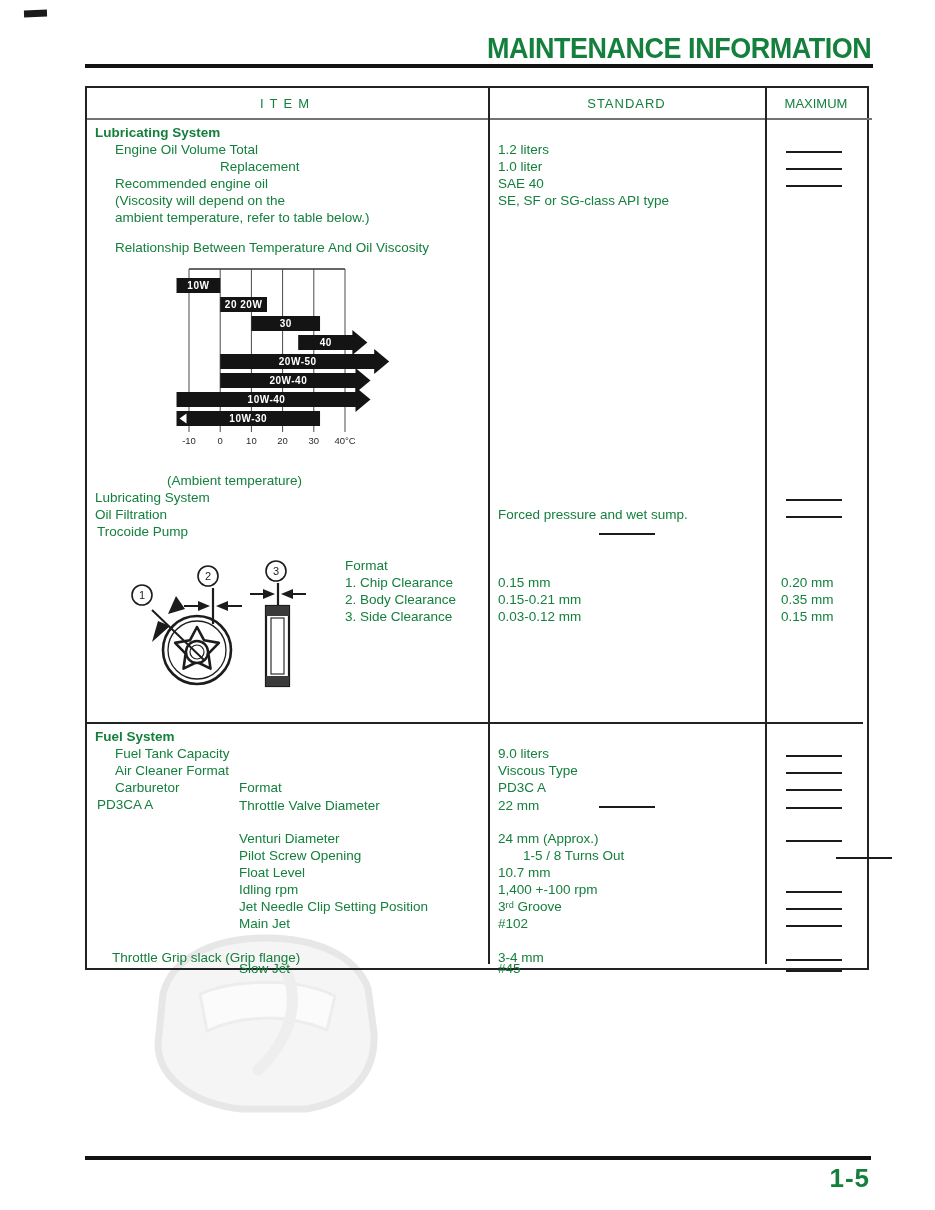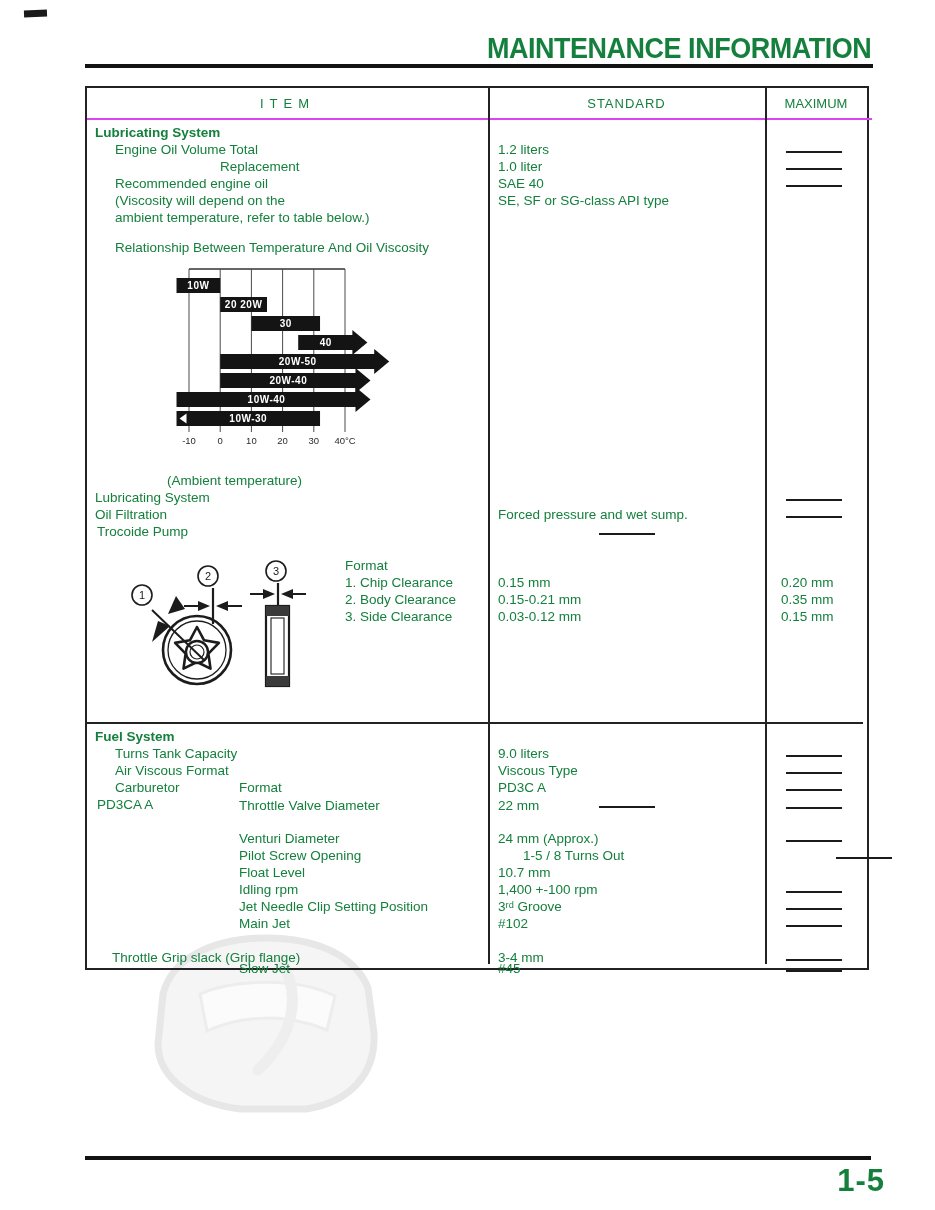--- a/index.html
+++ b/index.html
@@ -3,21 +3,21 @@
 <meta charset="utf-8">
 <style>
   html,body{margin:0;padding:0;background:#9a9a9a;}
   .page{position:relative;width:935px;height:1210px;margin:0 auto;background:#ffffff;
         font-family:"Liberation Sans",sans-serif;color:#15803d;overflow:hidden;}
   .speck{position:absolute;left:24px;top:10px;width:23px;height:7px;background:#1a1a1a;transform:rotate(-2deg);}
   .title{position:absolute;top:32px;right:64px;font-size:29px;font-weight:bold;letter-spacing:-.5px;
          transform:scaleX(.93);transform-origin:100% 50%;white-space:nowrap;}
   .rule-top{position:absolute;left:85px;top:64px;width:788px;height:4px;background:#121212;}
   .tablec{position:absolute;left:85px;top:86px;width:780px;height:880px;border:2px solid #222;background:transparent;}
-  .thead{position:absolute;left:0;top:0;width:785px;height:30px;border-bottom:2px solid #d946ef;
+  .thead{position:absolute;left:0;top:0;width:785px;height:30px;border-bottom:2px solid #737373;
          display:grid;grid-template-columns:401px 277px 102px;}
   .thead .hc{display:flex;align-items:center;justify-content:center;font-size:13px;}
   .hc.item-h{letter-spacing:6px;}
   .hc.std-h{letter-spacing:1px;}
   .vline{position:absolute;top:0;width:2px;height:876px;background:#222;}
   .v1{left:401px;} .v2{left:678px;}
   .hsec{position:absolute;left:0;top:634px;width:776px;height:2px;background:#222;}
   .rows{position:absolute;left:0;top:0;width:776px;height:876px;}
   .trow{position:absolute;left:0;width:776px;height:17px;display:grid;
         grid-template-columns:401px 277px 98px;font-size:13.5px;line-height:17px;}
@@ -27,21 +27,21 @@
   .item-cell .i2{position:absolute;left:152px;top:0;}
   .std-cell{padding-left:10px;}
   .max-cell{display:flex;align-items:center;}
   .max-cell.center{justify-content:center;}
   .max-cell.val{padding-left:16px;}
   .dash{width:56px;border-top:2px solid #1b1b1b;margin-top:4px;}
   .chartbox{position:absolute;left:75px;top:176px;width:235px;height:192px;}
   .pumpbox{position:absolute;left:25px;top:470px;width:205px;height:142px;}
   .wmark{position:absolute;left:138px;top:932px;width:255px;height:185px;}
   .rule-bottom{position:absolute;left:85px;top:1156px;width:786px;height:4px;background:#121212;}
-  .pagenum{position:absolute;top:1163px;right:50px;font-size:31px;font-weight:bold;letter-spacing:1px;}
+  .pagenum{position:absolute;top:1163px;right:65px;font-size:26px;font-weight:bold;letter-spacing:1px;}
 </style>
 </head>
 <body>
 
 <div class="page">
 
   <div class="speck"></div>
 
   <div class="title">MAINTENANCE INFORMATION</div>
   <div class="rule-top"></div>
@@ -152,28 +152,28 @@
           <div class="cell max-cell val">0.15 mm</div>
         </div>
       </div>
     <div class="rows" id="fuel-rows">
         <div class="trow" style="top: 640px;">
           <div class="cell item-cell"><span class="i1 b" style="padding-left: 8px;">Fuel System</span></div>
           <div class="cell std-cell"></div>
           <div class="cell max-cell"></div>
         </div>
         <div class="trow" style="top: 657px;">
-          <div class="cell item-cell"><span class="i1" style="padding-left: 28px;">Turns Tank Capacity</span></div>
+          <div class="cell item-cell"><span class="i1" style="padding-left: 28px;">Fuel Tank Capacity</span></div>
           <div class="cell std-cell">9.0 liters</div>
           <div class="cell max-cell center">
             <div class="dash"></div>
           </div>
         </div>
         <div class="trow" style="top: 674px;">
-          <div class="cell item-cell"><span class="i1" style="padding-left: 28px;">Air Viscous Format</span></div>
+          <div class="cell item-cell"><span class="i1" style="padding-left: 28px;">Air Cleaner Format</span></div>
           <div class="cell std-cell">Viscous Type</div>
           <div class="cell max-cell center">
             <div class="dash"></div>
           </div>
         </div>
         <div class="trow" style="top: 691px;">
           <div class="cell item-cell"><span class="i1" style="padding-left: 28px;">Carburetor</span><span class="i2">Format</span></div>
           <div class="cell std-cell">PD3C A</div>
           <div class="cell max-cell center">
             <div class="dash"></div>

